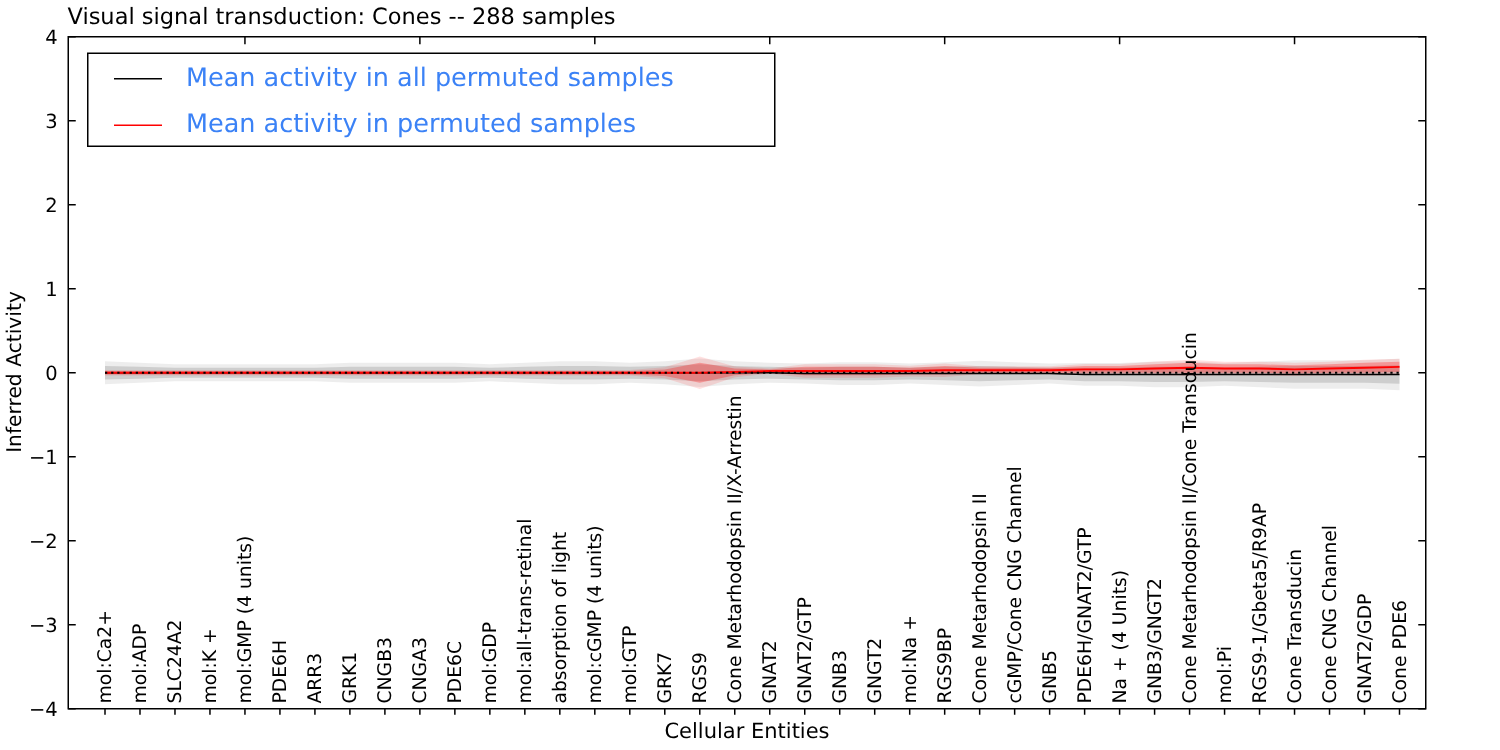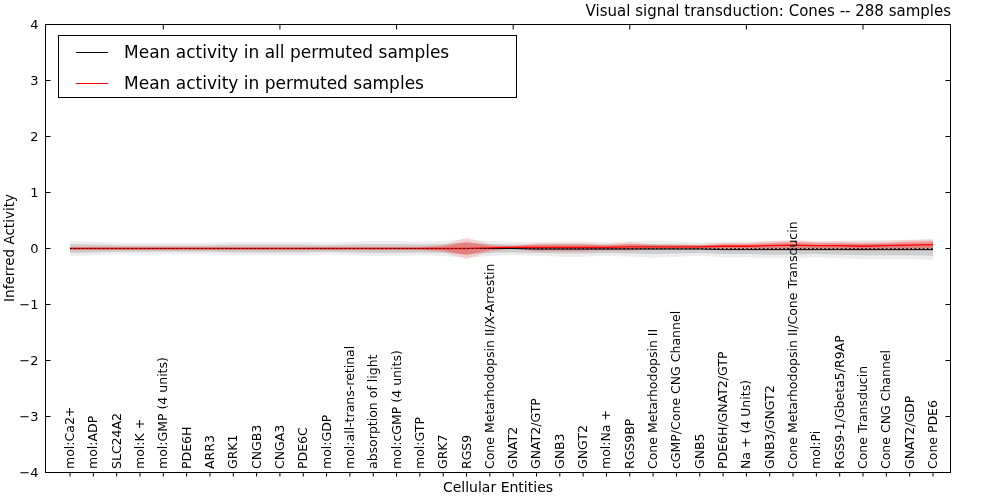--- a/index.html
+++ b/index.html
@@ -1,26 +1,26 @@
 <!DOCTYPE html>
 <html><head>
 <meta charset="utf-8">
 <style>
   html,body{margin:0;padding:0;background:#ffffff;}
   .figure{position:relative;width:1000px;height:500px;background:#ffffff;
           font-family:"DejaVu Sans","Liberation Sans",sans-serif;overflow:hidden;}
-  .chart-title{position:absolute;left:45px;top:2px;width:906px;text-align:right;
+  .chart-title{position:absolute;left:45px;top:2px;width:906px;text-align:left;
                font-size:15px;color:#000;}
   svg{position:absolute;left:0;top:0;}
   .legend{position:absolute;left:58px;top:35px;width:459px;height:63px;
           background:#ffffff;border:1.5px solid #000;box-sizing:border-box;}
   .legend-row{display:flex;align-items:center;height:30px;margin-top:1px;}
   .legend-line{display:inline-block;width:32px;height:0;border-top:1.6px solid #000;
                margin-left:17px;margin-right:16px;flex:0 0 auto;}
-  .legend-label{font-size:17px;color:#000000;white-space:nowrap;}
+  .legend-label{font-size:17px;color:#3b82f6;white-space:nowrap;}
 </style>
 </head>
 <body>
 
 <div class="figure">
 
   <div class="chart-title">Visual signal transduction: Cones -- 288 samples</div>
 
   <svg id="chart" width="1000" height="500">
     <polygon points="70,240.884 93.32432432432432,241.83599999999998 116.64864864864865,242.788 139.97297297297297,242.788 163.2972972972973,242.788 186.6216216216216,242.788 209.94594594594594,242.788 233.27027027027026,241.83599999999998 256.5945945945946,241.83599999999998 279.9189189189189,241.83599999999998 303.2432432432432,241.83599999999998 326.56756756756755,242.788 349.8918918918919,241.83599999999998 373.2162162162162,240.884 396.5405405405405,240.884 419.86486486486484,241.83599999999998 443.18918918918916,240.884 466.5135135135135,238.98000000000002 489.8378378378378,240.884 513.1621621621622,241.83599999999998 536.4864864864865,242.39600000000002 559.8108108108108,241.44400000000002 583.1351351351351,241.44400000000002 606.4594594594595,242.39600000000002 629.7837837837837,241.44400000000002 653.1081081081081,240.49200000000002 676.4324324324324,241.44400000000002 699.7567567567568,242.39600000000002 723.081081081081,242.004 746.4054054054054,242.004 769.7297297297297,241.052 793.0540540540541,241.052 816.3783783783783,242.004 839.7027027027027,241.052 863.027027027027,240.1 886.3513513513514,240.1 909.6756756756756,240.1 933,239.14800000000002 933,260.092 909.6756756756756,259.14 886.3513513513514,259.14 863.027027027027,259.14 839.7027027027027,258.188 816.3783783783783,257.236 793.0540540540541,258.188 769.7297297297297,258.188 746.4054054054054,257.236 723.081081081081,257.236 699.7567567567568,255.724 676.4324324324324,256.676 653.1081081081081,257.62800000000004 629.7837837837837,256.676 606.4594594594595,255.724 583.1351351351351,256.676 559.8108108108108,256.676 536.4864864864865,255.724 513.1621621621622,255.164 489.8378378378378,256.116 466.5135135135135,258.02 443.18918918918916,256.116 419.86486486486484,255.164 396.5405405405405,256.116 373.2162162162162,256.116 349.8918918918919,255.164 326.56756756756755,254.21200000000002 303.2432432432432,255.164 279.9189189189189,255.164 256.5945945945946,255.164 233.27027027027026,255.164 209.94594594594594,254.21200000000002 186.6216216216216,254.21200000000002 163.2972972972973,254.21200000000002 139.97297297297297,254.21200000000002 116.64864864864865,254.21200000000002 93.32432432432432,255.164 70,256.116" fill="#000000" fill-opacity="0.07" stroke="none"></polygon>

